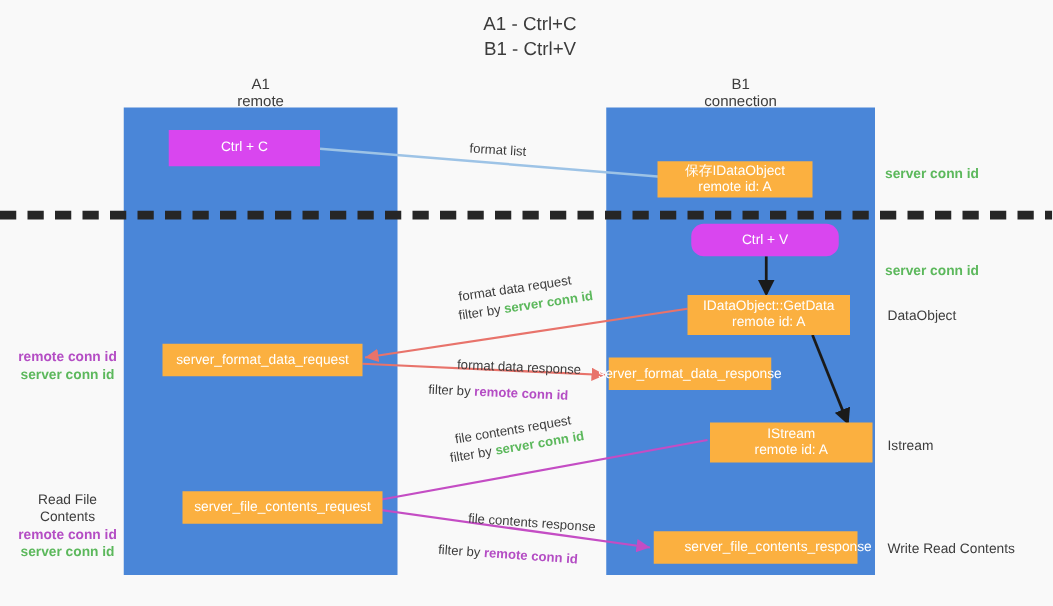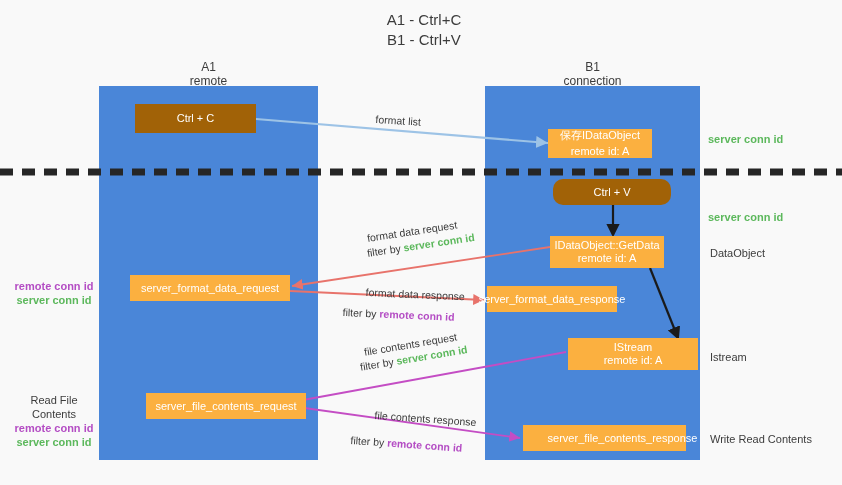--- a/index.html
+++ b/index.html
@@ -53,21 +53,21 @@
     display: flex;
     flex-direction: column;
     align-items: center;
     justify-content: center;
     text-align: center;
     color: #ffffff;
     font-size: 11px;
     line-height: 13px;
     box-sizing: border-box;
   }
-  .node.green { background: #a16207; }
+  .node.green { background: #d946ef; }
   .node.orange { background: #fbb040; }
 
   
   .annot {
     font-size: 11px;
     line-height: 14px;
     color: #3c3c3c;
   }
   .annot.bold { font-weight: bold; }
   .green-txt { color: #5cb85c; font-weight: bold; }
@@ -136,30 +136,30 @@
 
     <line x1="290" y1="406" x2="520" y2="438" stroke="#c44dc4" stroke-width="1.8" marker-end="url(#ah-magenta)"></line>
 
     <line x1="0" y1="172" x2="842" y2="172" stroke="#262626" stroke-width="7" stroke-dasharray="13 9"></line>
   </svg>
 
   <div class="abs node green" style="left:135px; top:104px; width:121px; height:29px;">
     <div>Ctrl + C</div>
   </div>
 
-  <div class="abs node orange" style="left:548px; top:129px; width:104px; height:29px;justify-content:space-between;">
+  <div class="abs node orange" style="left:526px; top:129px; width:124px; height:29px;">
     <div>保存IDataObject</div>
     <div>remote id: A</div>
   </div>
 
   <div class="abs node green" style="left:553px; top:179px; width:118px; height:26px;border-radius:10px;">
     <div>Ctrl + V</div>
   </div>
 
-  <div class="abs node orange" style="left:550px; top:236px; width:114px; height:32px;">
+  <div class="abs node orange" style="left:550px; top:236px; width:130px; height:32px;">
     <div>IDataObject::GetData</div>
     <div>remote id: A</div>
   </div>
 
   <div class="abs node orange" style="left:130px; top:275px; width:160px; height:26px;">
     <div>server_format_data_request</div>
   </div>
 
   <div class="abs node orange" style="left:487px; top:286px; width:130px; height:26px;">
     <div>server_format_data_response</div>

